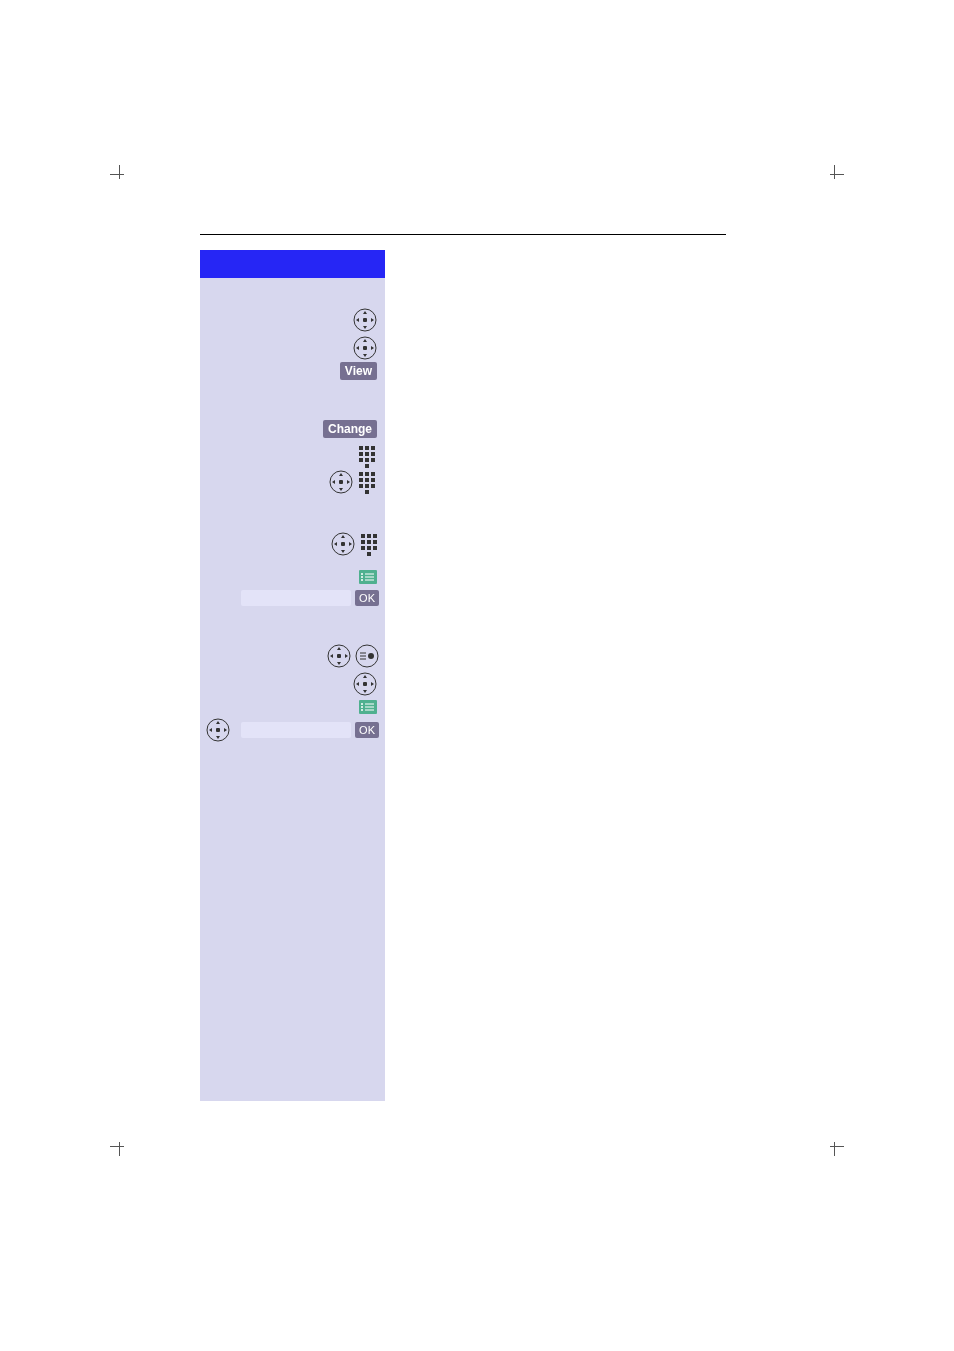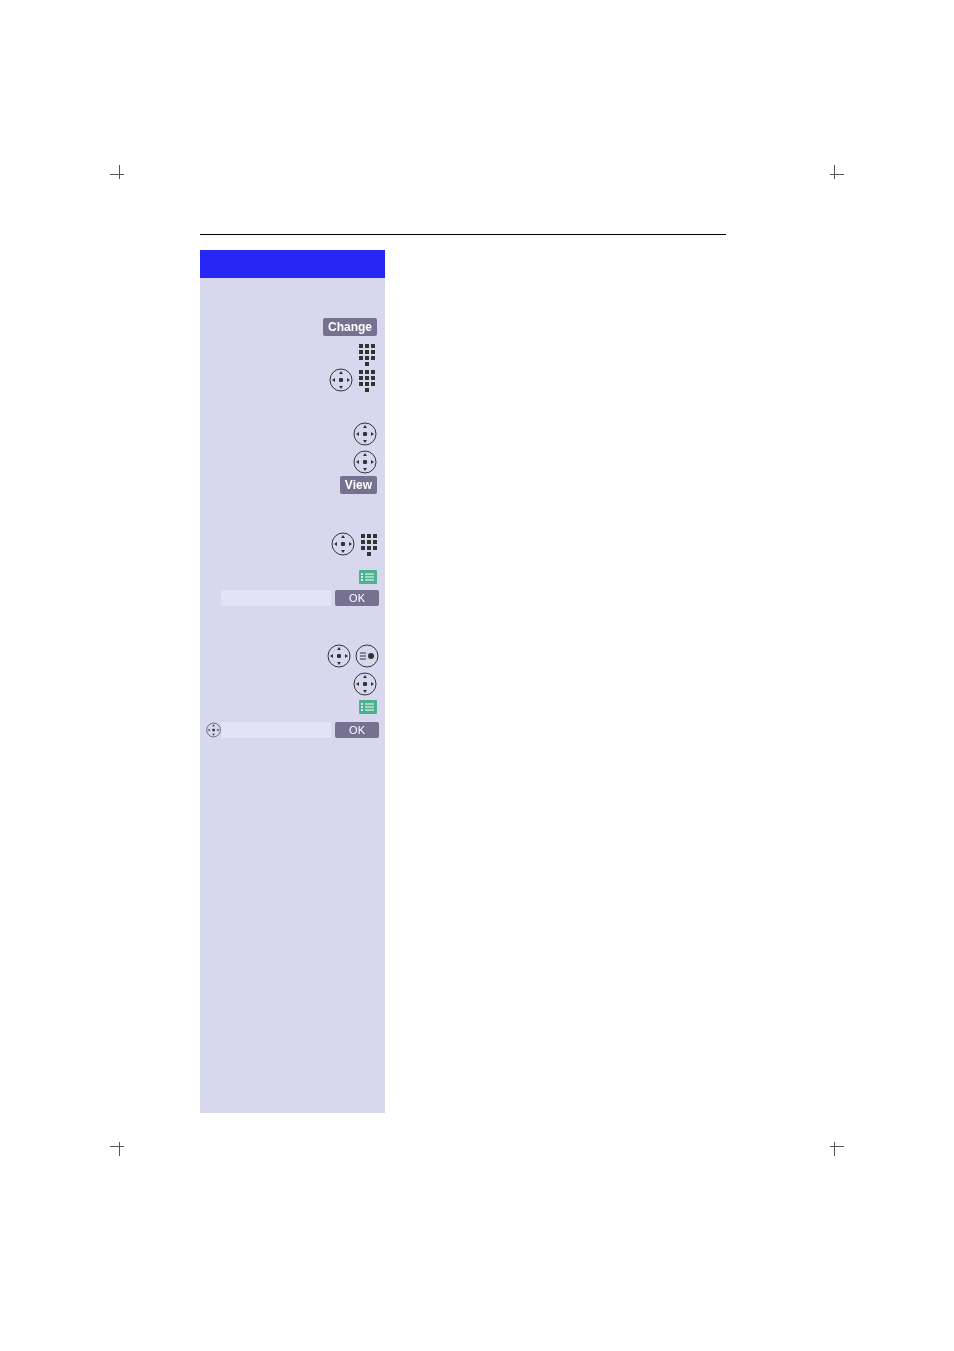--- a/index.html
+++ b/index.html
@@ -18,21 +18,21 @@
   .rule{position:absolute;left:200px;right:228px;top:234px;height:1px;background:#000;}
   .sidebar{position:absolute;left:200px;top:250px;width:185px;background:#d7d7ee;}
   .bluebar{height:28px;background:#2626f5;}
   .sidecontent{height:795px;position:relative;}
   .icon{display:block;margin:2px 0 2px auto;}
   .nav{width:24px;height:24px;}
   .nav circle.outer{fill:none;stroke:#333;stroke-width:1;}
   .keypad{width:20px;height:24px;}
   .keypad rect{fill:#333;}
   .btn{display:inline-block;background:#767091;color:#fff;font-size:12px;padding:2px 5px;border-radius:2px;font-weight:bold;}
-  .okbtn{display:inline-block;background:#767091;color:#fff;font-size:11px;padding:2px 14px;border-radius:2px;}
+  .okbtn{display:inline-block;background:#767091;color:#fff;font-size:11px;padding:2px 4px;border-radius:2px;}
   .input{display:inline-block;background:#e3e3f8;width:110px;height:16px;border-radius:2px;}
   .row{display:flex;justify-content:flex-end;align-items:center;padding:2px 6px 2px 0;gap:4px;}
   .stk{display:flex;flex-direction:column;align-items:flex-end;padding-right:8px;}
   .menuic{width:18px;height:14px;}
   .menuic .bg{fill:#4fb08f;}
   .menuic line{stroke:#fff;stroke-width:1;}
   .dpad path{fill:#333;}
 </style>
 </head>
 <body>
@@ -54,20 +54,44 @@
   <div class="crop br">
       <span class="v"></span>
       <span class="h"></span>
     </div>
 
   <div class="rule"></div>
 
   <div class="sidebar">
     <div class="bluebar"></div>
     <div class="sidecontent">
+
+      <div class="stk" style="margin-top:28px;">
+        <svg class="icon nav" viewBox="0 0 24 24">
+          <circle class="outer" cx="12" cy="12" r="11"></circle>
+          <g class="dpad">
+            <path d="M12 3l2 3h-4z"></path>
+              <path d="M12 21l-2-3h4z"></path>
+            <path d="M3 12l3-2v4z"></path>
+              <path d="M21 12l-3 2v-4z"></path>
+            <rect x="10" y="10" width="4" height="4" rx="1" fill="#333"></rect>
+          </g>
+        </svg>
+        <svg class="icon nav" viewBox="0 0 24 24">
+          <circle class="outer" cx="12" cy="12" r="11"></circle>
+          <g class="dpad">
+            <path d="M12 3l2 3h-4z"></path>
+              <path d="M12 21l-2-3h4z"></path>
+            <path d="M3 12l3-2v4z"></path>
+              <path d="M21 12l-3 2v-4z"></path>
+            <rect x="10" y="10" width="4" height="4" rx="1" fill="#333"></rect>
+          </g>
+        </svg>
+        <span class="btn">View</span>
+      </div>
 
       <div class="stk" style="margin-top:40px;">
         <span class="btn">Change</span>
         <svg class="icon keypad" viewBox="0 0 20 24" style="margin-top:6px;">
           <rect x="2" y="2" width="4" height="4"></rect>
             <rect x="8" y="2" width="4" height="4"></rect>
             <rect x="14" y="2" width="4" height="4"></rect>
           <rect x="2" y="8" width="4" height="4"></rect>
             <rect x="8" y="8" width="4" height="4"></rect>
             <rect x="14" y="8" width="4" height="4"></rect>
@@ -95,44 +119,20 @@
               <rect x="8" y="8" width="4" height="4"></rect>
               <rect x="14" y="8" width="4" height="4"></rect>
             <rect x="2" y="14" width="4" height="4"></rect>
               <rect x="8" y="14" width="4" height="4"></rect>
               <rect x="14" y="14" width="4" height="4"></rect>
             <rect x="8" y="20" width="4" height="4"></rect>
           </svg>
         </div>
       </div>
 
-      <div class="stk" style="margin-top:28px;">
-        <svg class="icon nav" viewBox="0 0 24 24">
-          <circle class="outer" cx="12" cy="12" r="11"></circle>
-          <g class="dpad">
-            <path d="M12 3l2 3h-4z"></path>
-              <path d="M12 21l-2-3h4z"></path>
-            <path d="M3 12l3-2v4z"></path>
-              <path d="M21 12l-3 2v-4z"></path>
-            <rect x="10" y="10" width="4" height="4" rx="1" fill="#333"></rect>
-          </g>
-        </svg>
-        <svg class="icon nav" viewBox="0 0 24 24">
-          <circle class="outer" cx="12" cy="12" r="11"></circle>
-          <g class="dpad">
-            <path d="M12 3l2 3h-4z"></path>
-              <path d="M12 21l-2-3h4z"></path>
-            <path d="M3 12l3-2v4z"></path>
-              <path d="M21 12l-3 2v-4z"></path>
-            <rect x="10" y="10" width="4" height="4" rx="1" fill="#333"></rect>
-          </g>
-        </svg>
-        <span class="btn">View</span>
-      </div>
-
       <div class="row" style="margin-top:36px;">
         <svg class="nav" viewBox="0 0 24 24">
           <circle class="outer" cx="12" cy="12" r="11"></circle>
           <g class="dpad">
             <path d="M12 3l2 3h-4z"></path>
               <path d="M12 21l-2-3h4z"></path>
             <path d="M3 12l3-2v4z"></path>
               <path d="M21 12l-3 2v-4z"></path>
             <rect x="10" y="10" width="4" height="4" rx="1" fill="#333"></rect>
           </g>

